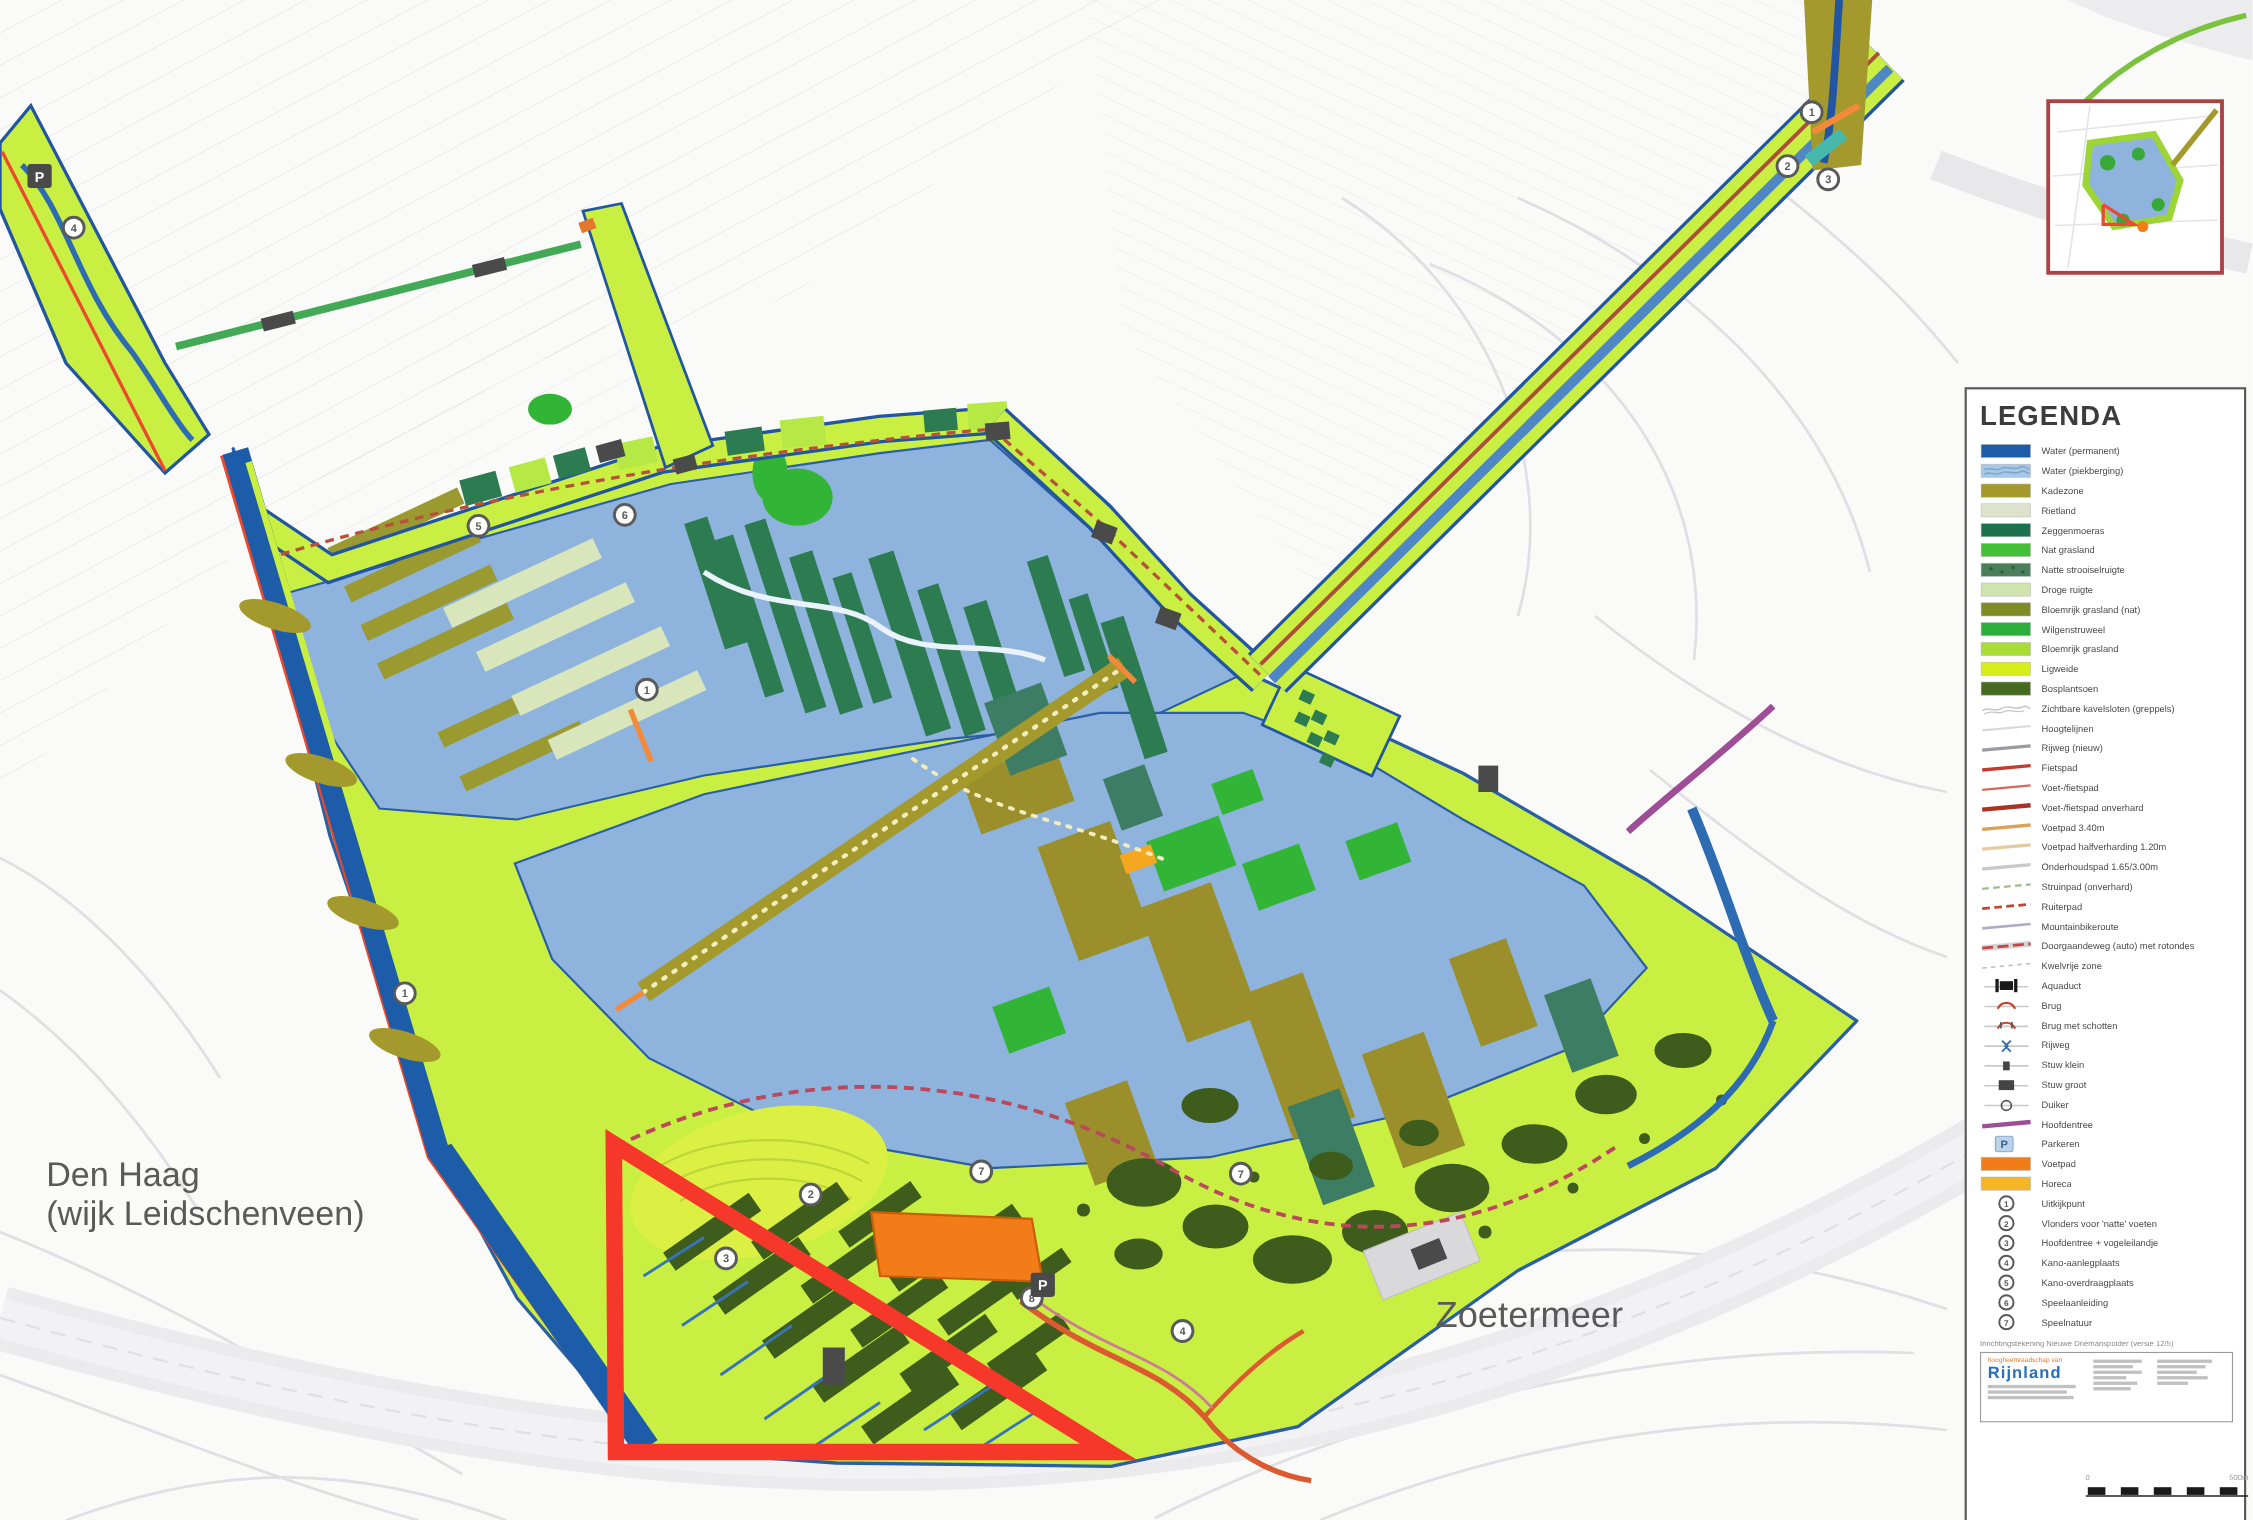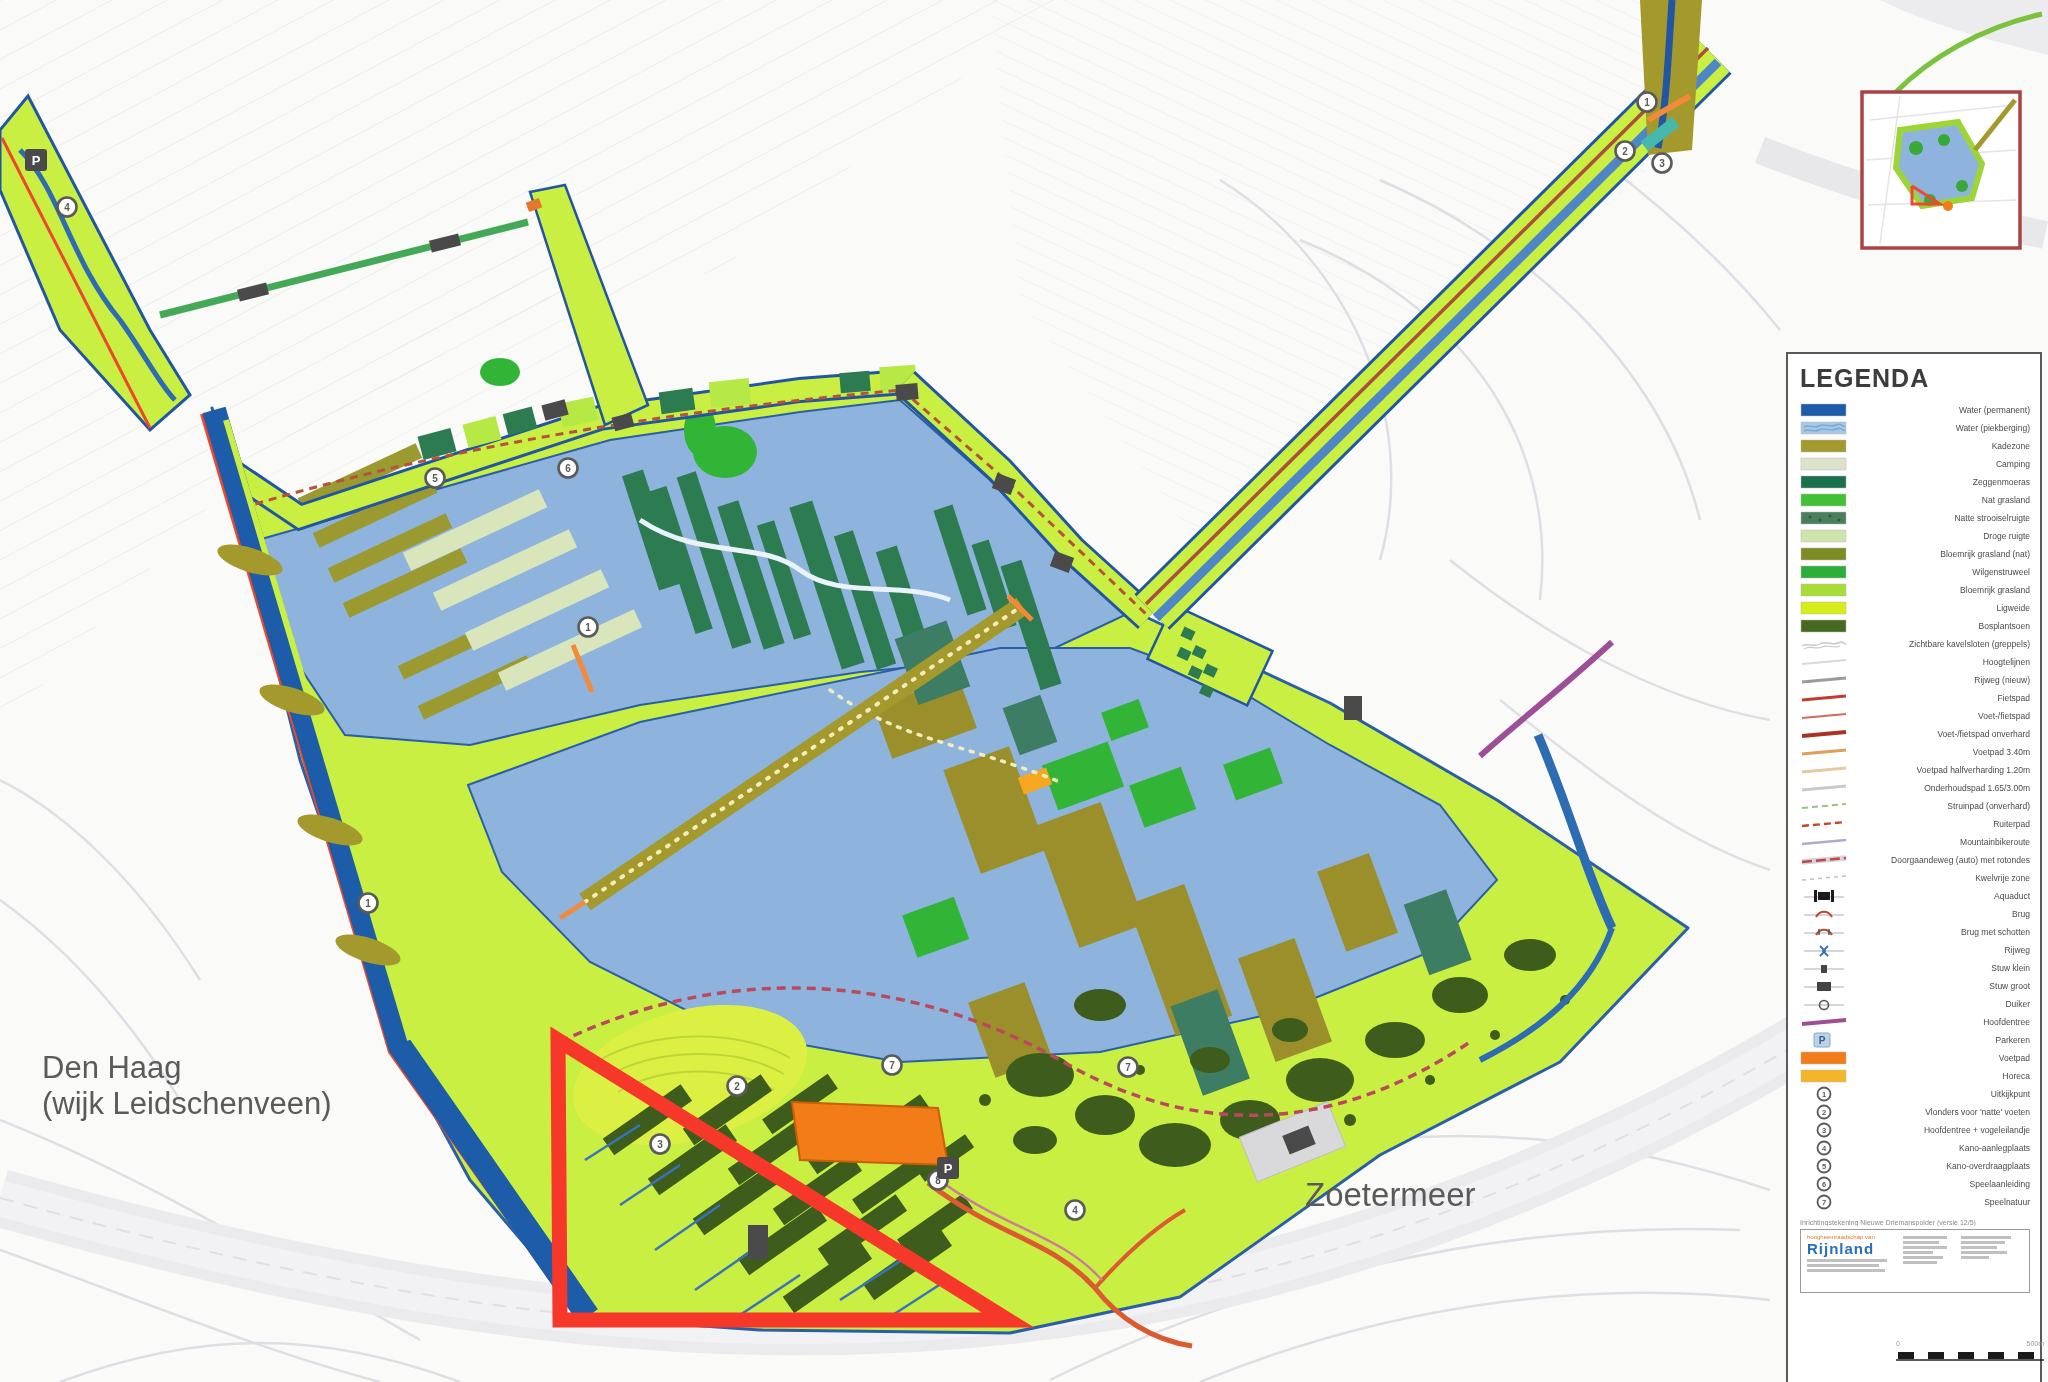--- a/index.html
+++ b/index.html
@@ -6,21 +6,21 @@
   .stage{position:relative;width:2048px;height:1382px;overflow:hidden;
          font-family:"Liberation Sans", sans-serif;background:#fafaf8;
          filter:blur(0.35px) saturate(1.03);}
   svg{display:block}
   #map-svg{position:absolute;left:0;top:0;}
   
   #legend{position:absolute;left:1786px;top:352px;width:256px;height:1098px;
           background:#fff;border:2px solid #5a5a5a;box-sizing:border-box;
           padding:8px 10px 4px 12px;z-index:5;}
   #legend h1{margin:2px 0 8px 0;font-size:25px;letter-spacing:1px;color:#3c3c3c;font-weight:bold;}
-  .lrow{display:flex;align-items:center;height:18px;justify-content:space-between;}
+  .lrow{display:flex;align-items:center;height:18px;}
   .lsym{width:48px;flex:0 0 48px;margin-right:8px;}
   .llab{font-size:8.5px;color:#4a4a4a;white-space:nowrap;overflow:hidden;}
   #legend-footer{margin-top:8px;}
   .docline{font-size:7px;color:#8a8a8a;margin:0 0 3px 0;white-space:nowrap;overflow:hidden;}
   .tblock{border:1px solid #9a9a9a;padding:4px 6px;display:flex;gap:10px;align-items:flex-start;height:64px;box-sizing:border-box;}
   .logo-small{font-size:6px;color:#e07b28;line-height:7px;}
   .logo-big{font-size:15px;font-weight:bold;color:#2a6fb8;letter-spacing:1px;line-height:16px;}
   .bar{height:3px;background:#c0c0c0;margin:2px 0;}
   .col{flex:0 0 auto;}
   
@@ -433,21 +433,21 @@
             </svg>
           </span>
           <span class="llab">Kadezone</span>
         </div>
         <div class="lrow">
           <span class="lsym">
             <svg width="48" height="16" viewBox="0 0 48 16">
               <rect x="1" y="2" width="45" height="12" fill="#dde2cd" stroke="#b8b8b8" stroke-width="0.5"></rect>
             </svg>
           </span>
-          <span class="llab">Camping</span>
+          <span class="llab">Rietland</span>
         </div>
         <div class="lrow">
           <span class="lsym">
             <svg width="48" height="16" viewBox="0 0 48 16">
               <rect x="1" y="2" width="45" height="12" fill="#1d6f4e" stroke="#b8b8b8" stroke-width="0.5"></rect>
             </svg>
           </span>
           <span class="llab">Zeggenmoeras</span>
         </div>
         <div class="lrow">

